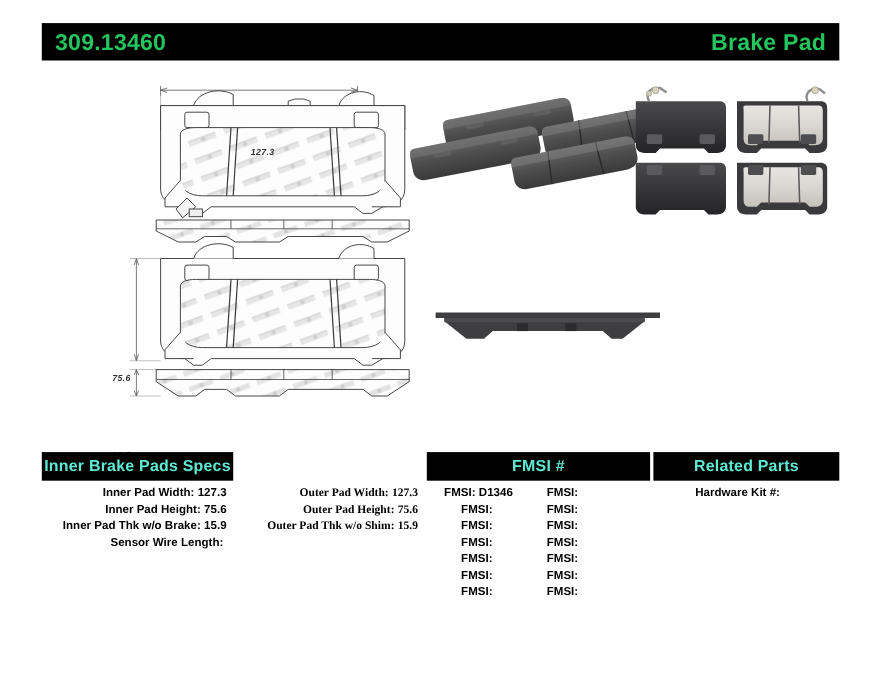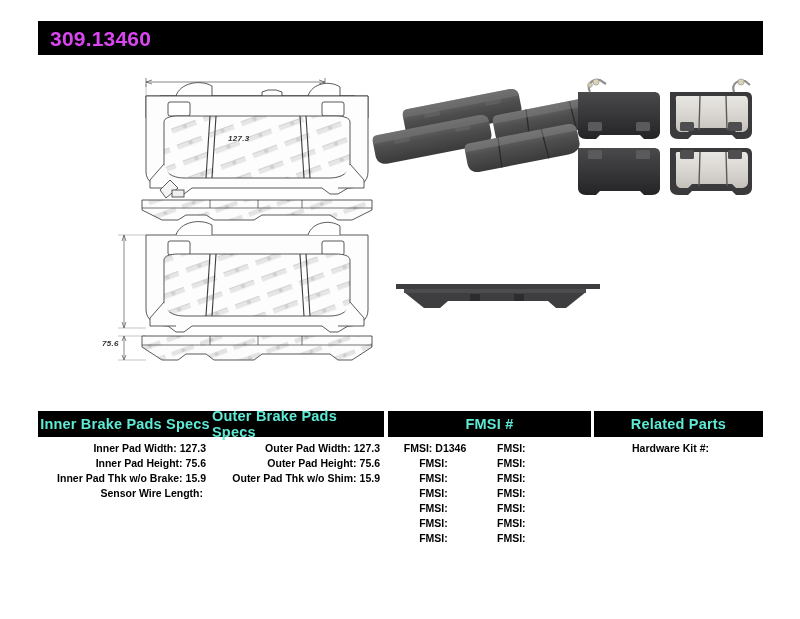--- a/index.html
+++ b/index.html
@@ -9,21 +9,21 @@
     color:#000;
   }
   .page{
     position:absolute;left:0;top:0;width:800px;height:619px;
     background:#fff;
   }
 
   
   .header-bar{
     position:absolute;left:38px;top:21px;width:725px;height:34px;
-    background:#000;color:#d946ef;
+    background:#000;color:#22c55e;
     display:flex;align-items:center;justify-content:space-between;
     padding:0 12px;box-sizing:border-box;
   }
   .header-bar .part-no{
     font-size:21px;font-weight:bold;letter-spacing:.2px;line-height:1;
   }
   .header-bar .part-type{
     font-size:21px;font-weight:bold;letter-spacing:.2px;line-height:1;
   }
 
@@ -51,38 +51,39 @@
     font-size:14.5px;font-weight:bold;letter-spacing:.2px;
     box-sizing:border-box;
   }
   .hdr-inner{left:38px;top:11px;width:174px;}
   .hdr-outer{left:212px;top:11px;width:172px;}
   .hdr-fmsi{left:388px;top:11px;width:203px;}
   .hdr-related{left:594px;top:11px;width:169px;}
 
   .col{position:absolute;font-size:10.5px;font-weight:bold;line-height:15px;}
   .col-inner{left:38px;top:41px;width:172px;text-align:right;padding-right:4px;box-sizing:border-box;}
-  .col-outer{left:212px;top:41px;width:172px;text-align:right;padding-right:4px;box-sizing:border-box;}
+  .col-outer{left:212px;top:41px;width:172px;text-align:right;padding-right:4px;box-sizing:border-box;font-family:Liberation Serif, serif;}
   .col-fmsi-a{left:390px;top:41px;width:90px;text-align:center;}
   .col-fmsi-b{left:497px;top:41px;width:90px;text-align:left;}
   .col-related{left:632px;top:41px;width:160px;text-align:left;}
 
   .spec-row{white-space:nowrap;}
   .spec-val{margin-left:3px;}
 
   
   .notes{position:absolute;left:0;top:552px;width:800px;height:50px;}
 </style>
 </head>
 <body>
 
 <div class="page">
 
   <div class="header-bar">
     <span class="part-no">309.13460</span>
+    <span class="part-type">Brake Pad</span>
   </div>
 
   <div class="illus">
 
     <svg class="svg-wrap" viewBox="0 0 800 330">
       <defs>
 
         <pattern id="wm" width="34" height="17" patternUnits="userSpaceOnUse" patternTransform="rotate(-20)">
           <rect width="34" height="17" fill="#fdfdfd"></rect>
           <rect x="1" y="4" width="26" height="5.2" fill="#e6e6e6"></rect>
@@ -309,21 +310,20 @@
     </svg>
 
     <span class="dim-label dim-127">127.3</span>
     <span class="dim-label dim-756">75.6</span>
     <span class="dim-label dim-159">15.9</span>
   </div>
 
   <div class="table-zone">
 
     <div class="hdr hdr-inner">Inner Brake Pads Specs</div>
-    <div class="hdr hdr-outer">Outer Brake Pads Specs</div>
     <div class="hdr hdr-related">Related Parts</div>
     <div class="hdr hdr-fmsi">FMSI #</div>
 
     <div class="col col-inner">
       <div class="spec-row">
         <span>Inner Pad Width:</span><span class="spec-val">127.3</span>
       </div>
       <div class="spec-row">
         <span>Inner Pad Height:</span><span class="spec-val">75.6</span>
       </div>

